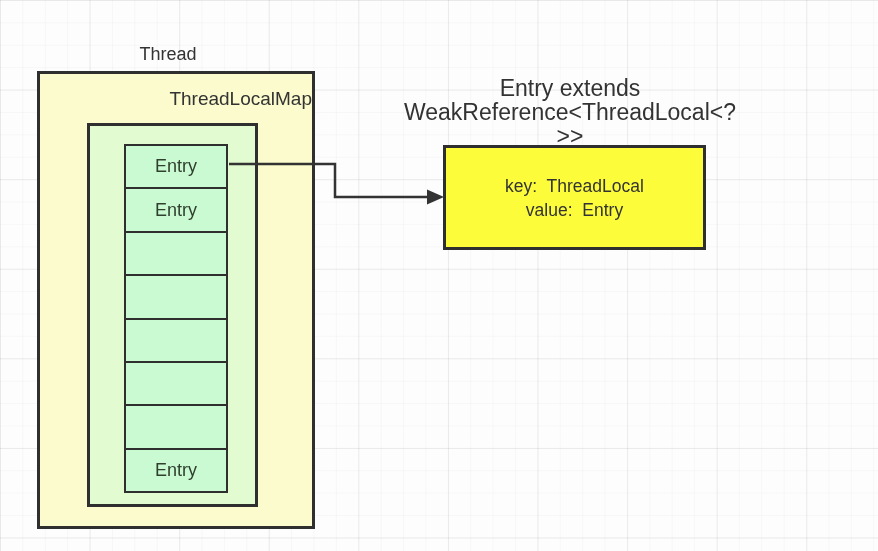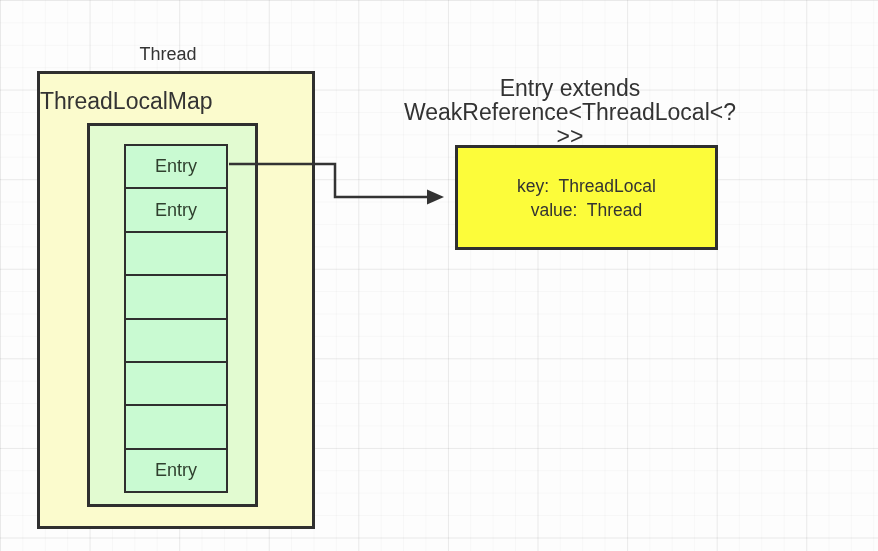--- a/index.html
+++ b/index.html
@@ -17,21 +17,21 @@
   .thread-label{
     position:absolute;left:37px;top:44px;width:262px;
     text-align:center;font-size:18px;color:#333;
   }
   .map-box{
     position:absolute;left:37px;top:71px;width:278px;height:458px;
     box-sizing:border-box;border:3px solid #2f2f2f;
   }
   .map-title{
     position:absolute;left:0;top:14px;width:100%;
-    text-align:left;font-size:23px;color:#333;
+    text-align:right;font-size:19px;color:#333;
   }
   .slots-box{
     position:absolute;left:47px;top:49px;width:171px;height:384px;
     box-sizing:border-box;border:3px solid #2f2f2f;
   }
   .cells{
     position:absolute;left:34px;top:18px;width:104px;height:349px;
     display:flex;flex-direction:column;
   }
   .cell{
@@ -78,23 +78,23 @@
         <div class="cell" style="background-color: rgb(201, 250, 210);">Entry</div>
       </div>
     </div>
   </div>
 
   <div class="annotation">
     <div>Entry extends</div>
     <div>WeakReference&lt;ThreadLocal&lt;?&gt;&gt;</div>
   </div>
 
-  <div class="entry-detail" style="background-color: rgb(252, 252, 58); margin-left: 12px;">
+  <div class="entry-detail" style="background-color: rgb(252, 252, 58);">
     <div class="line">key:  ThreadLocal</div>
-    <div class="line">value:  Thread</div>
+    <div class="line">value:  Entry</div>
   </div>
 
   <svg class="arrow-layer" viewBox="0 0 878 551" xmlns="http://www.w3.org/2000/svg">
     <polyline points="229,164 335,164 335,197 429,197" fill="none" stroke-width="2.5" stroke="#333333"></polyline>
     <polygon points="444,197 427,189.5 427,204.5" fill="#333333"></polygon>
   </svg>
 
 </div>
 
 </body></html>

